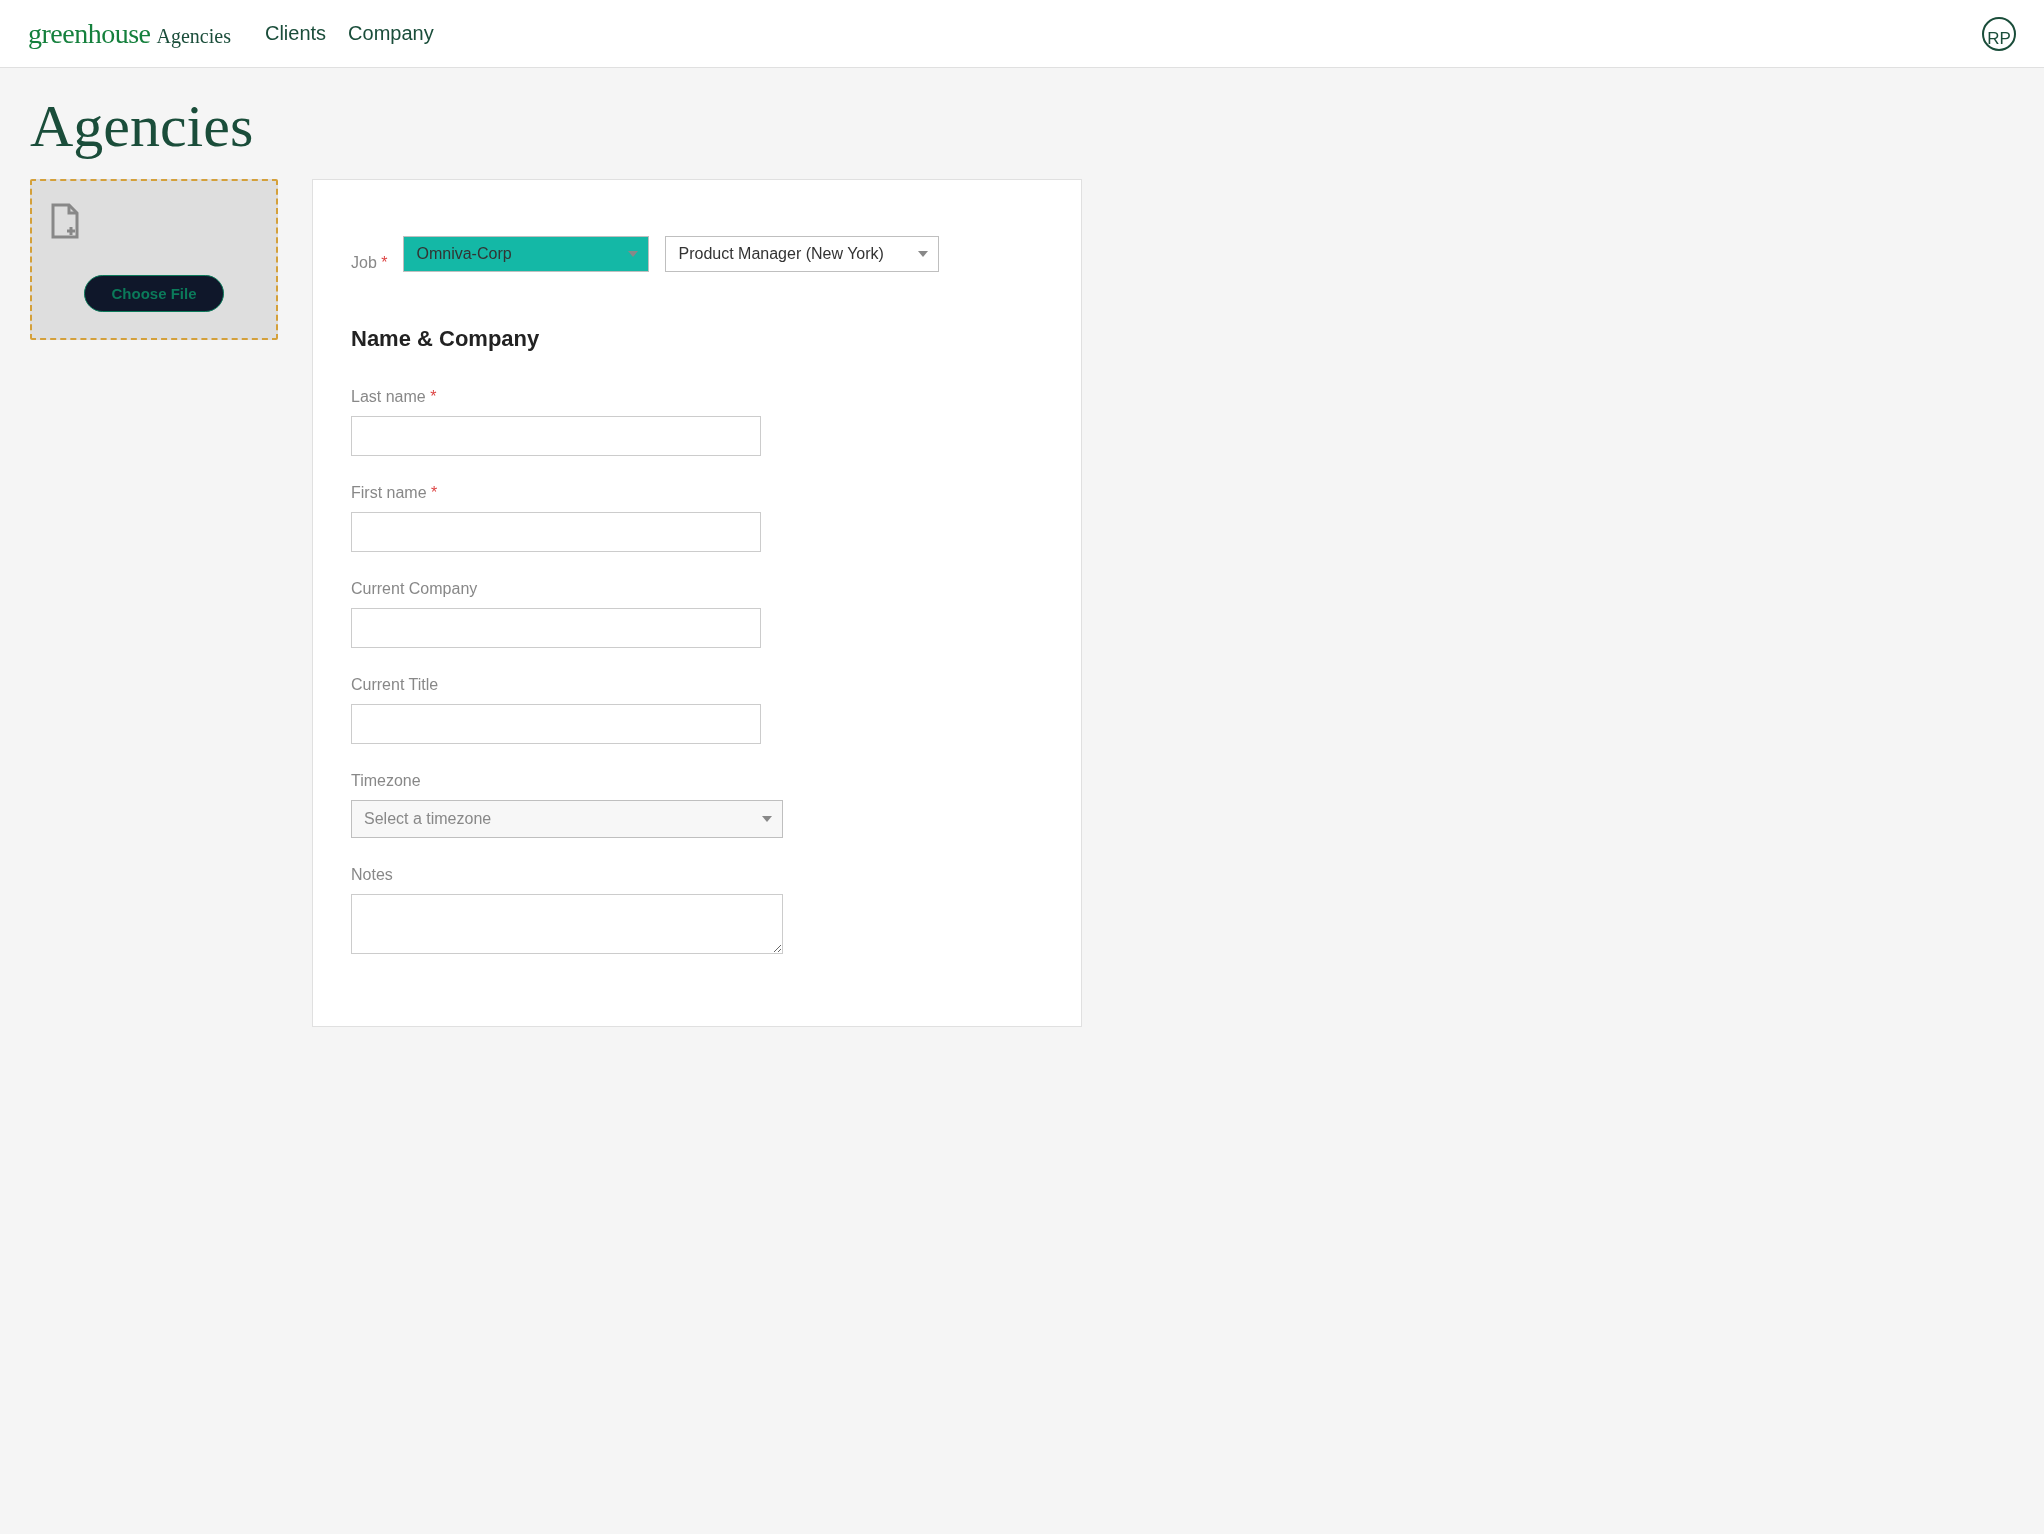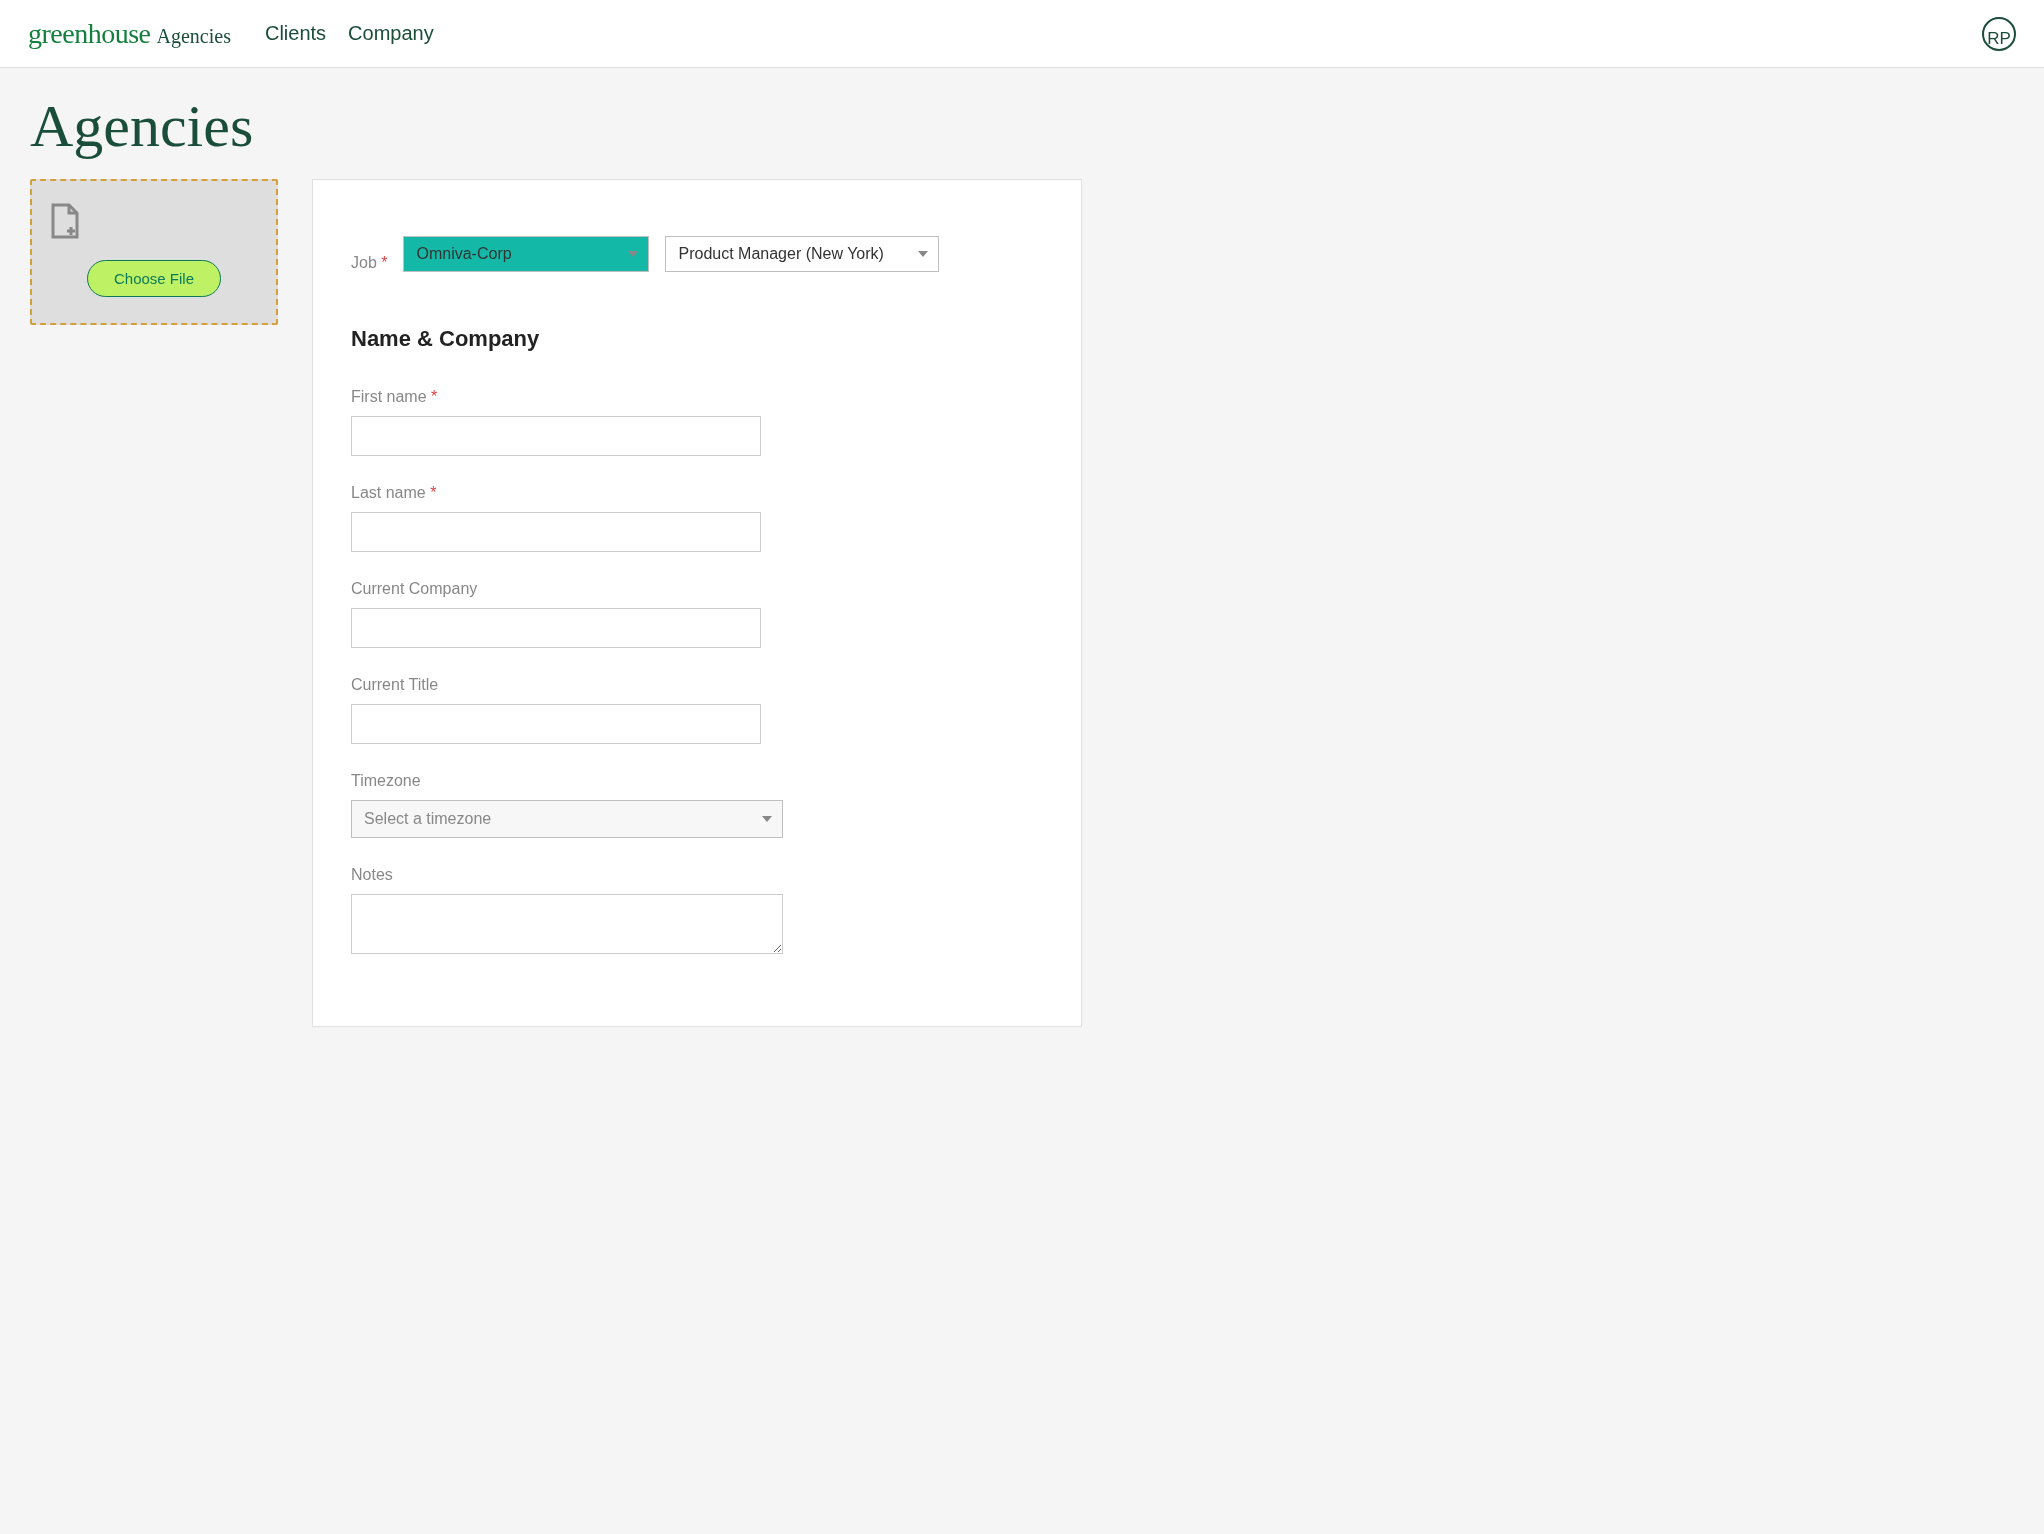--- a/index.html
+++ b/index.html
@@ -99,28 +99,29 @@
       line-height: 1.35;
     }
     .drop-sub {
       font-size: 14px;
       color: #888;
       margin-top: 8px;
       line-height: 1.4;
     }
     .choose-file-btn {
       display: block;
-      margin: 17px auto 0;
-      background: #bef264;
+      margin: 32px auto 0;
+      background: #0f172a;
       border: 1px solid #0b7a5a;
       color: #0b7a5a;
       padding: 9px 26px;
       border-radius: 20px;
       font-size: 15px;
       cursor: pointer;
+      font-weight: bold;
     }
     .form-card {
       background: #fff;
       border: 1px solid #e0e0e0;
       flex: 1;
       max-width: 770px;
       padding: 56px 38px 40px;
     }
     .job-row {
       display: flex;
@@ -252,29 +253,29 @@
       <div class="select-box position">
         <span>Product Manager (New York)</span>
         <span class="caret"></span>
       </div>
     </div>
 
     <h2 class="section-heading">Name &amp; Company</h2>
 
     <div class="field">
       <label class="field-label">
-        <span>First name</span>
+        <span>Last name</span>
         <span class="req">*</span>
       </label>
       <input type="text" class="text-input" value="" style="">
     </div>
 
     <div class="field">
       <label class="field-label">
-        <span>Last name</span>
+        <span>First name</span>
         <span class="req">*</span>
       </label>
       <input type="text" class="text-input" value="" style="">
     </div>
 
     <div class="field">
       <label class="field-label">Current Company</label>
       <input type="text" class="text-input" value="" style="">
     </div>
 

